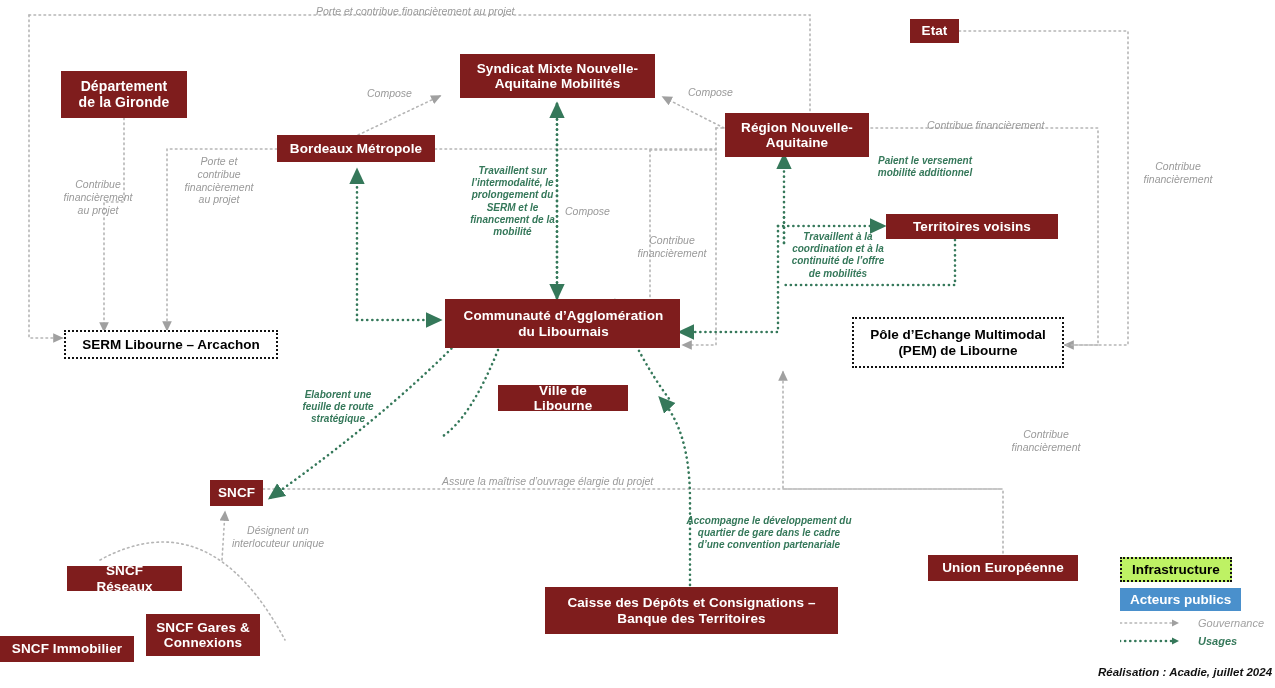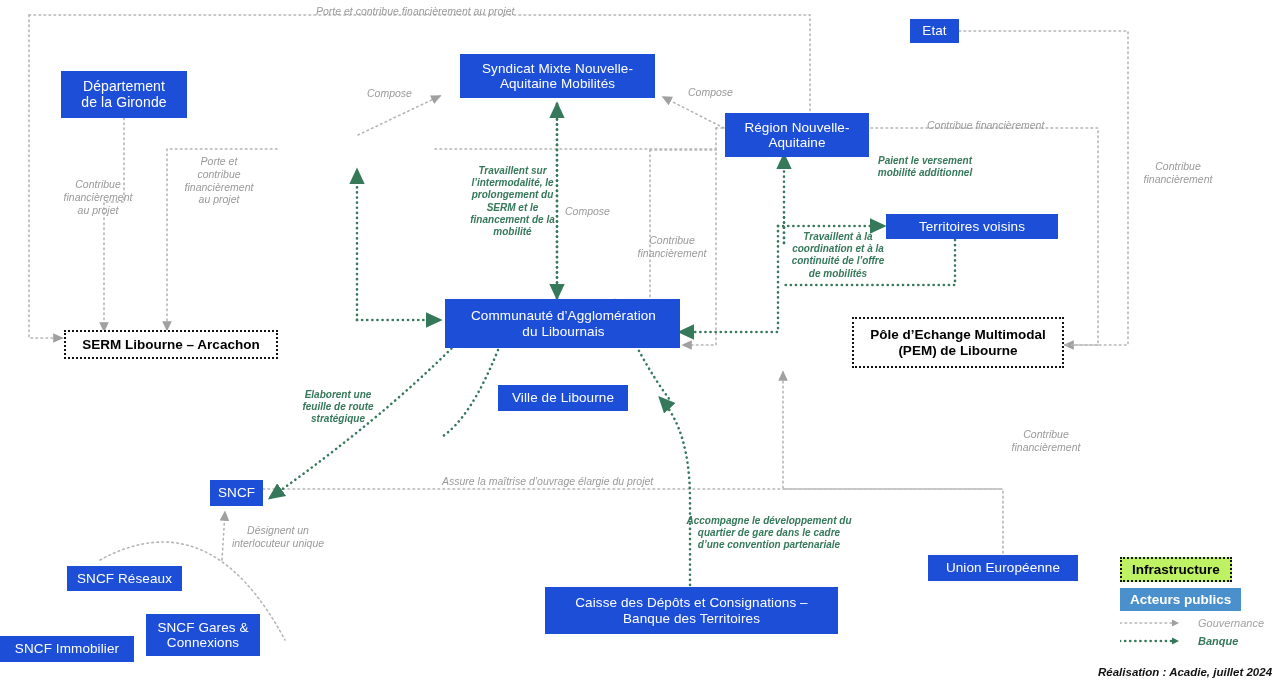--- a/index.html
+++ b/index.html
@@ -1,21 +1,21 @@
 <!DOCTYPE html>
 <html><head>
 <meta charset="utf-8">
 <style>
   html,body{margin:0;padding:0;background:#ffffff;}
   body{width:1275px;height:688px;font-family:"Liberation Sans",sans-serif;overflow:hidden;}
   #stage{position:relative;width:1275px;height:688px;background:#fff;}
   svg.links{position:absolute;left:0;top:0;width:1275px;height:688px;pointer-events:none;}
 
   .node{position:absolute;box-sizing:border-box;display:flex;align-items:center;justify-content:center;text-align:center;}
-  .actor{background:#1d4ed8;color:#fff;font-weight:normal;line-height:1.12;padding:4px 10px;letter-spacing:.1px;align-items:center;}
+  .actor{background:#7f1d1d;color:#fff;font-weight:bold;line-height:1.12;padding:4px 10px;letter-spacing:.1px;align-items:center;}
   .infra{background:#fff;color:#000;font-weight:bold;border:2.5px dotted #111;line-height:1.15;padding:4px 10px;}
 
   .lbl{position:absolute;font-style:italic;line-height:1.22;}
   .lbl.gov{color:#9a9a9a;font-weight:normal;}
   .lbl.use{color:#35785a;font-weight:bold;}
 
   .legend{position:absolute;}
   .legend-infra{border:2.5px dotted #111;background:#bef264;color:#000;font-weight:bold;padding:3px 10px;display:inline-block;}
   .legend-actor{background:#4a90cc;color:#fff;font-weight:bold;padding:4px 10px;display:inline-block;}
   .legend-row{display:flex;align-items:center;gap:16px;margin-top:6px;}
@@ -103,20 +103,23 @@
 
   <div class="node actor" style="left:460px;top:54px;width:195px;height:44px;font-size:13.5px;">
     <span style="white-space:pre-line">Syndicat Mixte Nouvelle-
 Aquitaine Mobilités</span>
   </div>
 
   <div class="node actor" style="left:910px;top:19px;width:49px;height:24px;font-size:13.5px;">
     <span style="white-space:pre-line">Etat</span>
   </div>
 
+  <div class="node actor" style="left:277px;top:135px;width:158px;height:27px;font-size:13.5px;">
+    <span style="white-space:pre-line">Bordeaux Métropole</span>
+  </div>
 
   <div class="node actor" style="left:725px;top:113px;width:144px;height:44px;font-size:13.5px;">
     <span style="white-space:pre-line">Région Nouvelle-
 Aquitaine</span>
   </div>
 
   <div class="node actor" style="left:886px;top:214px;width:172px;height:25px;font-size:13.5px;">
     <span style="white-space:pre-line">Territoires voisins</span>
   </div>
 
@@ -232,19 +235,19 @@
         <path d="M52,1.5 L59,5 L52,8.5 Z" fill="#a0a0a0"></path>
       </svg>
       <span class="lab gov">Gouvernance</span>
     </div>
 
     <div class="legend-row">
       <svg width="62" height="10">
         <line x1="0" y1="5" x2="52" y2="5" stroke="#35785a" stroke-width="2.6" stroke-dasharray="0.1 5" stroke-linecap="round"></line>
         <path d="M52,1.5 L59,5 L52,8.5 Z" fill="#35785a"></path>
       </svg>
-      <span class="lab use">Banque</span>
+      <span class="lab use">Usages</span>
     </div>
   </div>
 
   <div class="credit" style="left:1098px;top:666px;">Réalisation : Acadie, juillet 2024</div>
 
 </div>
 
 </body></html>

